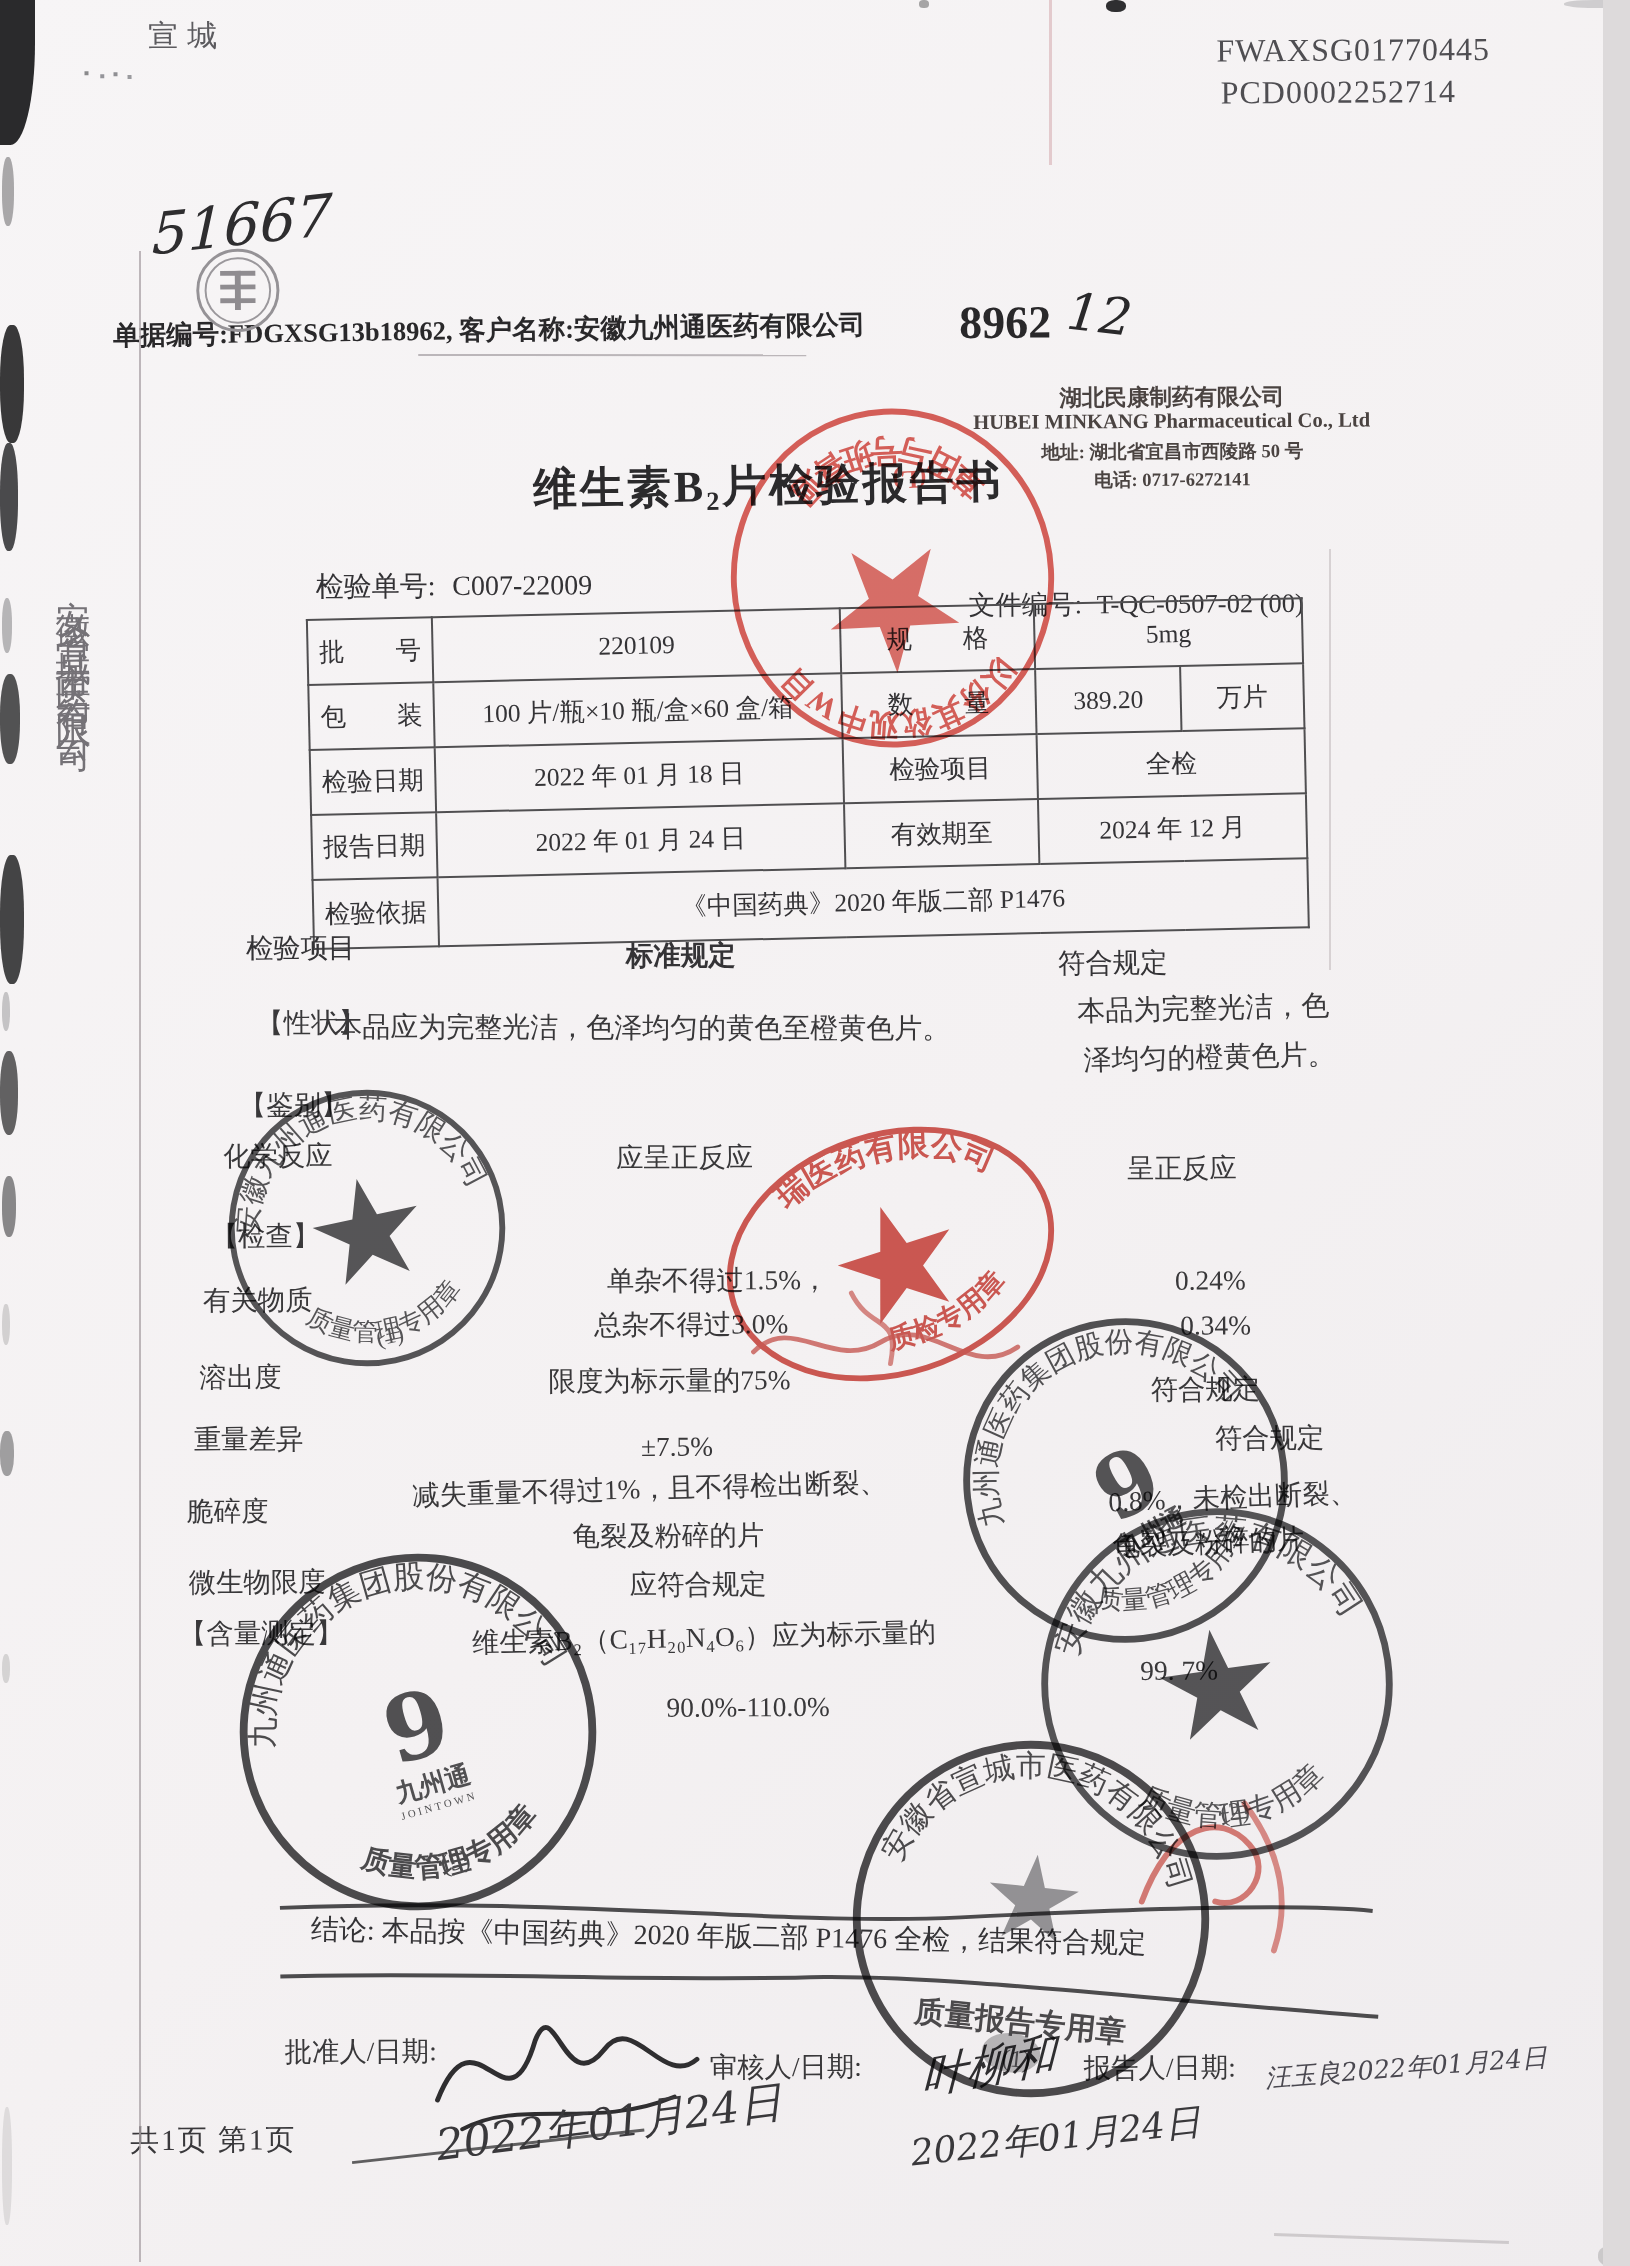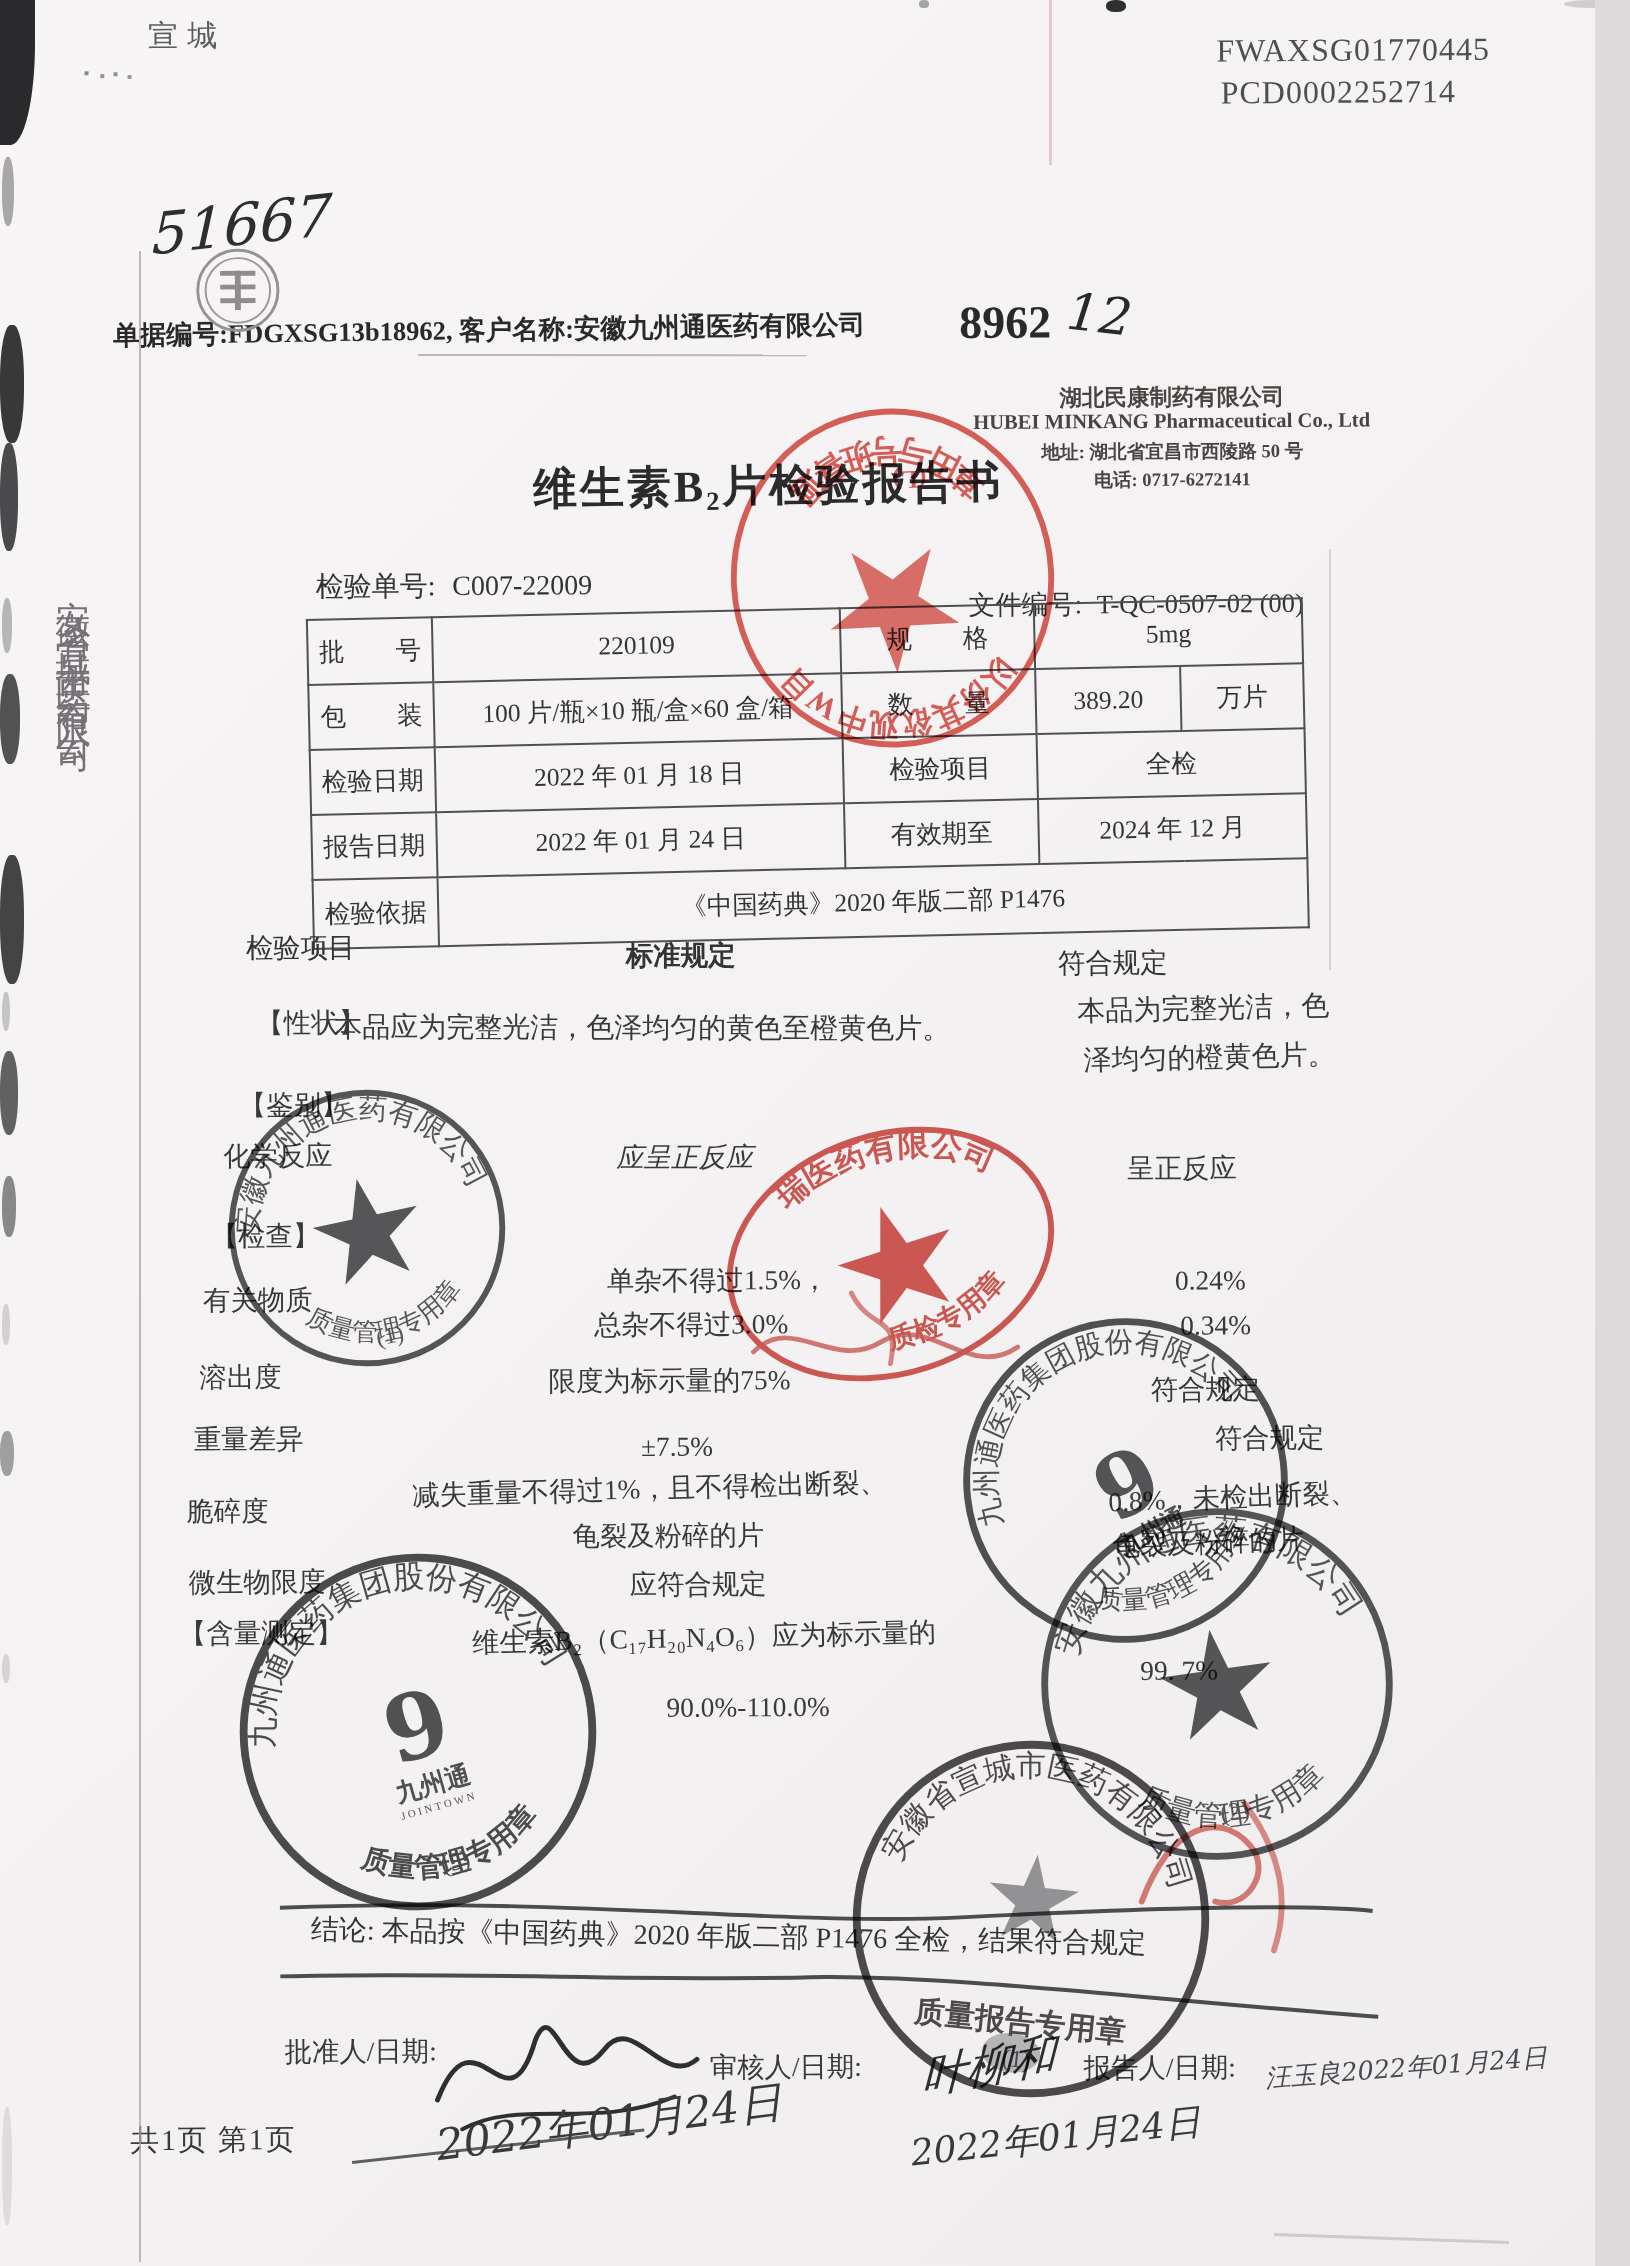--- a/index.html
+++ b/index.html
@@ -1,18 +1,18 @@
 <!DOCTYPE html>
 <html><head>
 <meta charset="utf-8">
 <style>
   html,body{margin:0;padding:0;background:#dddadb;}
   .page{position:relative;width:1595px;height:2266px;overflow:hidden;
         background:linear-gradient(135deg,#f7f5f6 0%,#f4f1f2 55%,#efecee 100%);
-        font-family:"Liberation Serif","DejaVu Serif",serif;color:#3a393b;}
+        font-family:"Liberation Serif","DejaVu Serif",serif;color:#3a393b;padding-left:8px;}
   .a{position:absolute;}
   .doc{position:absolute;inset:0;transform:rotate(-0.35deg);}
   .bold{font-weight:bold;}
   .hand{font-family:"DejaVu Serif",serif;font-style:italic;}
   .stamp{mix-blend-mode:multiply;opacity:.92;}
   .blob{position:absolute;border-radius:45%;}
   table.info{border-collapse:collapse;background:transparent;}
   table.info td{border:2px solid #504f51;text-align:center;font-size:25.5px;color:#343336;padding:0;}
   .restxt{font-size:27.4px;color:#39383a;white-space:nowrap;}
   .hdr{font-size:27.4px;color:#343336;white-space:nowrap;}
@@ -105,21 +105,21 @@
     <div class="a hdr" style="left:1059px;top:947px;">符合规定</div>
 
     <div class="a restxt" style="left:257px;top:1002px;">【性状】</div>
     <div class="a restxt" style="left:335px;top:1008px;font-size:28px;transform:rotate(.5deg);">本品应为完整光洁，色泽均匀的黄色至橙黄色片。</div>
     <div class="a restxt" style="left:1078px;top:992px;font-size:28px;transform:rotate(-1deg);">本品为完整光洁，色</div>
     <div class="a restxt" style="left:1084px;top:1041px;font-size:28px;transform:rotate(-1deg);">泽均匀的橙黄色片。</div>
 
     <div class="a restxt" style="left:239px;top:1084px;">【鉴别】</div>
 
     <div class="a restxt" style="left:223px;top:1135px;">化学反应</div>
-    <div class="a restxt" style="left:616px;top:1139px;font-style:italic;">应呈正反应</div>
+    <div class="a restxt" style="left:616px;top:1139px;">应呈正反应</div>
     <div class="a restxt" style="left:1127px;top:1153px;">呈正反应</div>
 
     <div class="a restxt" style="left:210px;top:1215px;">【检查】</div>
 
     <div class="a restxt" style="left:202px;top:1279px;">有关物质</div>
     <div class="a restxt" style="left:606px;top:1262px;">单杂不得过1.5%，</div>
     <div class="a restxt" style="left:593px;top:1306px;">总杂不得过3.0%</div>
     <div class="a restxt" style="left:1174px;top:1268px;text-align:right;">0.24%</div>
     <div class="a restxt" style="left:1179px;top:1313px;">0.34%</div>
 

